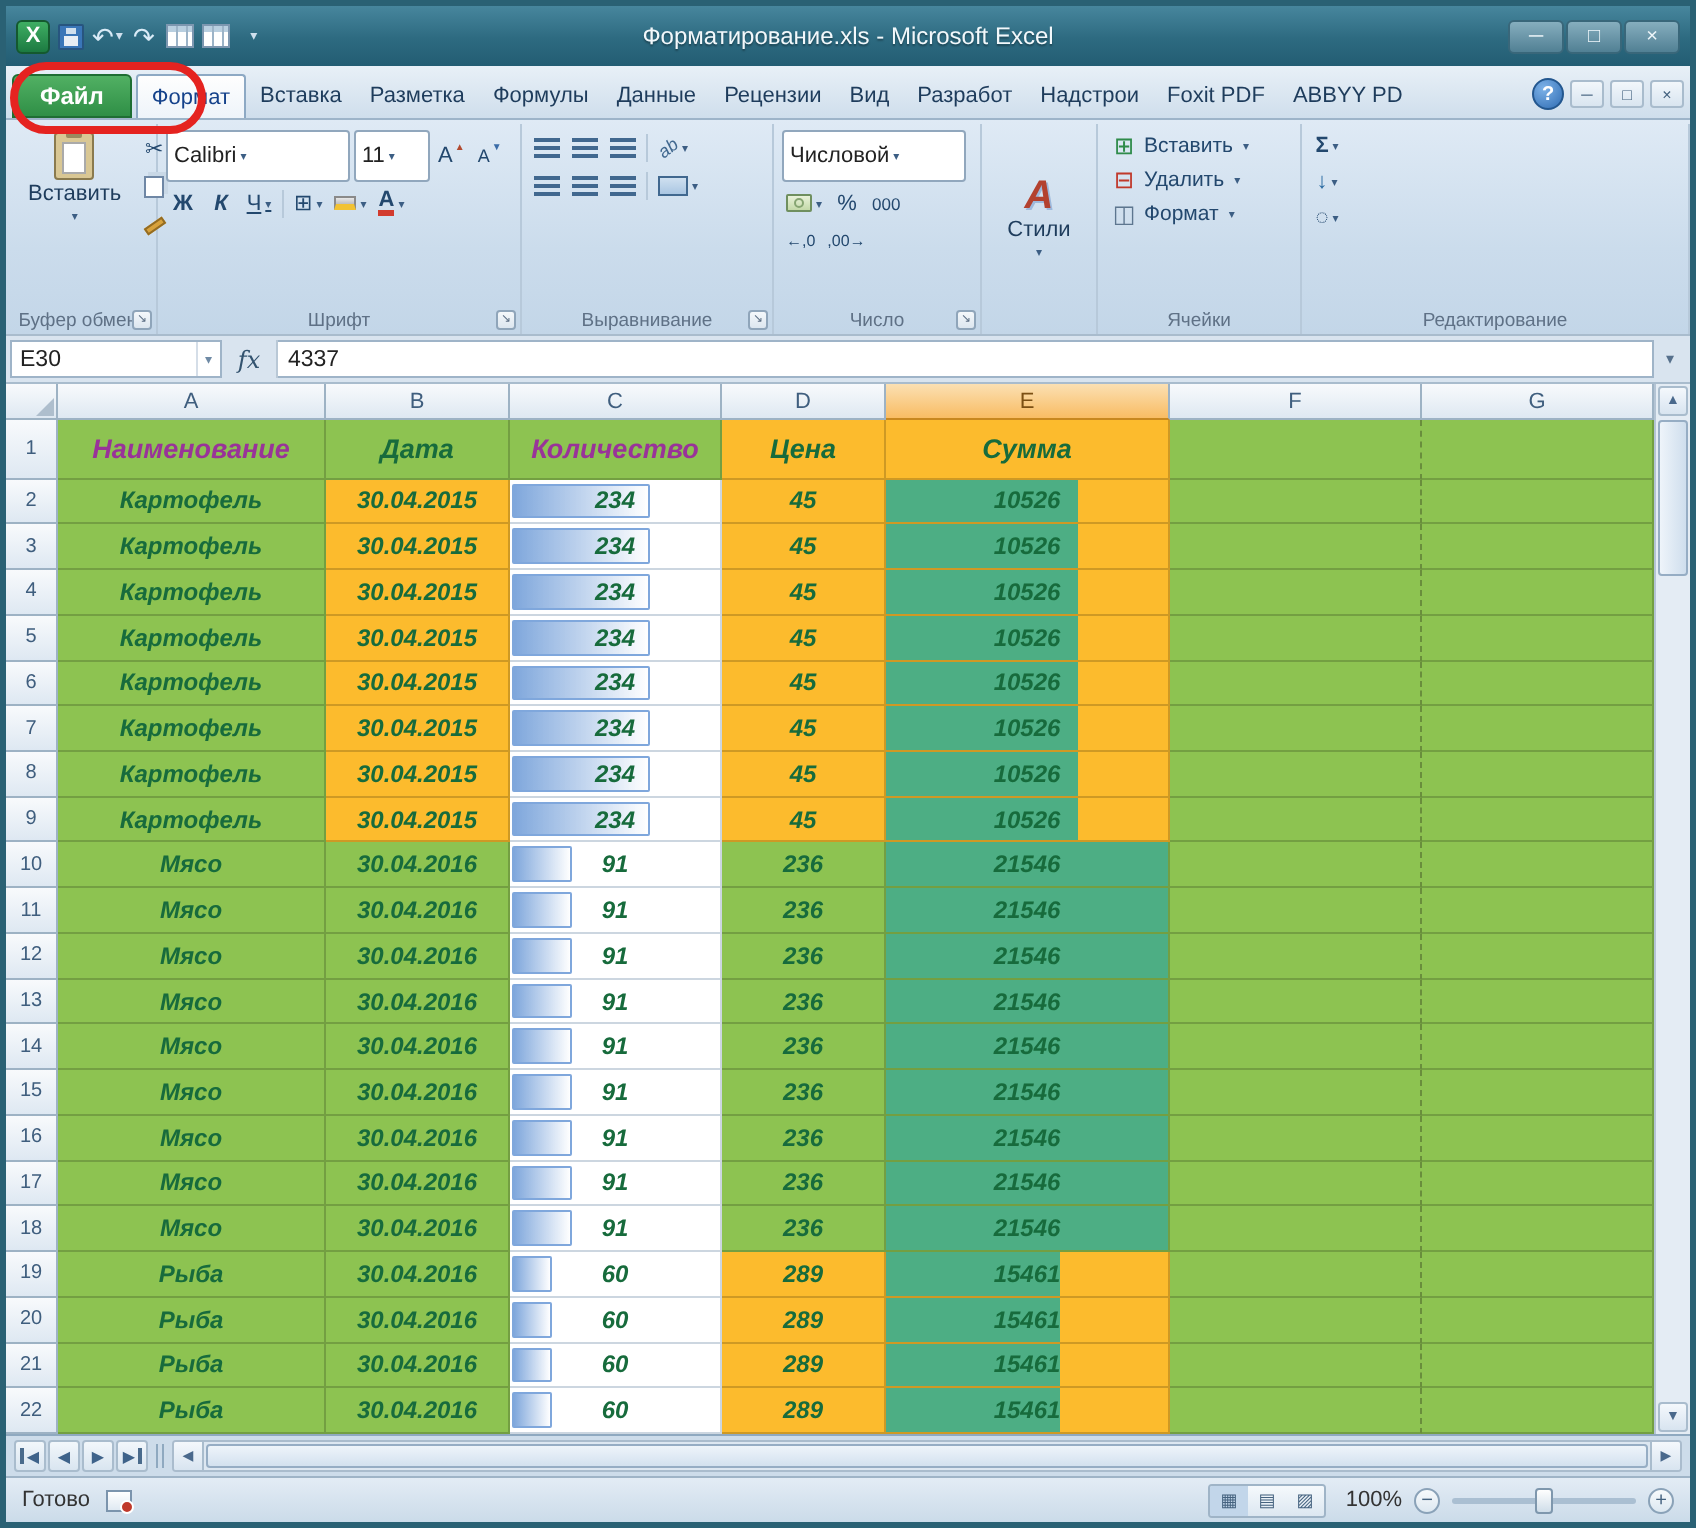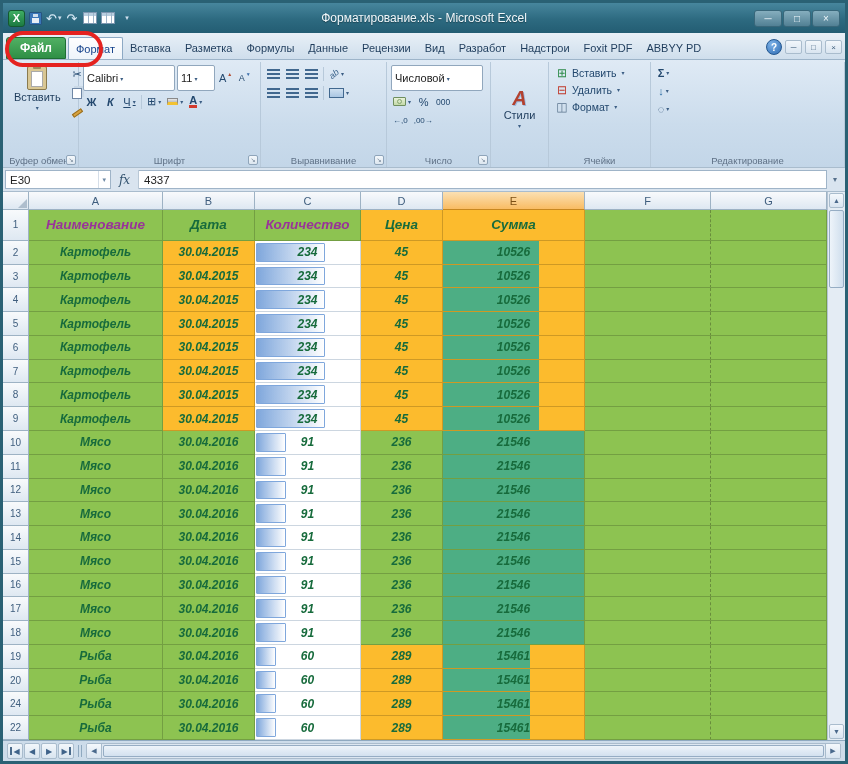--- a/index.html
+++ b/index.html
@@ -883,21 +883,21 @@
           </div>
           <div class="cell dtxt bg-orange">
             <i class="ebar" style="width: 62%;"></i>
             <span>15461</span>
           </div>
           <div class="cell bg-green colF"></div>
           <div class="cell bg-green"></div>
         </div>
         <div class="row">
           <div class="cell rowhdr">
-            <span>24</span>
+            <span>21</span>
           </div>
           <div class="cell dtxt bg-green">
             <span>Рыба</span>
           </div>
           <div class="cell dtxt bg-green">
             <span>30.04.2016</span>
           </div>
           <div class="cell dtxt bg-white">
             <i class="cbar" style="width: 19%;"></i>
             <span>60</span>
@@ -963,14 +963,32 @@
         </span>
     </div>
     <div class="splitter"></div>
     <div class="hscroll">
       <span class="hbtn l">◀</span>
       <span class="hthumb"></span>
       <span class="hbtn r">▶</span>
     </div>
   </div>
 
+  <div class="statusbar">
+    <span>Готово</span>
+    <span class="macroicon"></span>
+    <div class="sb-right">
+      <div class="viewbtns">
+        <span class="vb active">▦</span>
+        <span class="vb">▤</span>
+        <span class="vb">▨</span>
+      </div>
+      <span class="zoomlabel">100%</span>
+      <span class="zbtn">−</span>
+      <span class="ztrack">
+          <span class="ztick"></span>
+          <span class="zthumb"></span>
+        </span>
+      <span class="zbtn">+</span>
+    </div>
+  </div>
 
 </div>
 
 </body></html>

